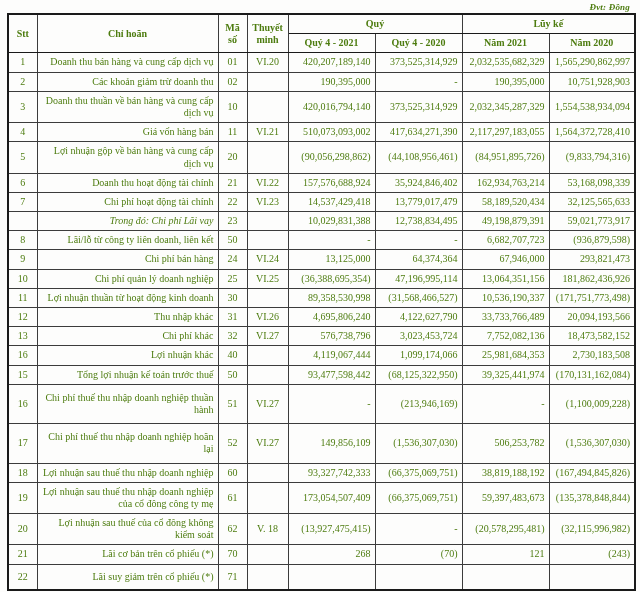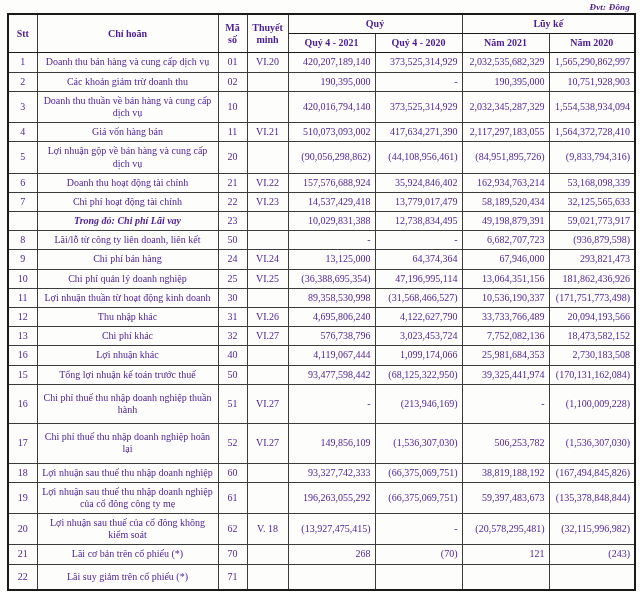--- a/index.html
+++ b/index.html
@@ -1,18 +1,18 @@
 <!DOCTYPE html>
 <html><head>
 <meta charset="utf-8">
 <style>
   html,body{margin:0;padding:0;background:#ffffff;}
   .page{
     width:640px;height:592px;box-sizing:border-box;
-    background:#fdfdfc;color:#4c1d95;
+    background:#fdfdfc;color:#4d7c0f;
     font-family:"Liberation Serif","DejaVu Serif",serif;
     padding:2px 6px 16px 7px;overflow:hidden;
   }
   .dvt{
     text-align:right;font-style:italic;font-weight:bold;
     font-size:9px;padding:0 4px 1px 0;letter-spacing:.2px;
   }
   table.fs{
     width:627px;border-collapse:collapse;table-layout:fixed;
     border:2px solid #1a1a1a;
@@ -21,23 +21,23 @@
     border:1px solid #3c3c3c;
     font-size:10px;line-height:1.22;
     padding:3px 4px;vertical-align:middle;
     overflow:hidden;
   }
   table.fs thead th{
     font-weight:bold;text-align:center;padding:3px 2px;
     border-bottom:1px solid #1a1a1a;
   }
   td.c{text-align:center;}
-  td.l{text-align:center;padding-left:5px;margin-top:12px;}
+  td.l{text-align:right;padding-left:5px;margin-top:12px;}
   td.r{text-align:right;padding-right:6px;font-variant-numeric:tabular-nums;white-space:nowrap;}
-  td.italic{font-style:italic;font-weight:bold;}
+  td.italic{font-style:italic;}
   tr.sp td{padding-top:7px;padding-bottom:7px;}
   tr.last td{height:18px;}
 </style>
 </head>
 <body>
 
 <div class="page">
   <div class="dvt">Đvt: Đồng</div>
 
   <table class="fs">
@@ -256,21 +256,21 @@
           <td class="r">93,327,742,333</td>
           <td class="r">(66,375,069,751)</td>
           <td class="r">38,819,188,192</td>
           <td class="r">(167,494,845,826)</td>
         </tr>
         <tr>
           <td class="c">19</td>
           <td class="l">Lợi nhuận sau thuế thu nhập doanh nghiệp của cổ đông công ty mẹ</td>
           <td class="c">61</td>
           <td class="c"></td>
-          <td class="r">196,263,055,292</td>
+          <td class="r">173,054,507,409</td>
           <td class="r">(66,375,069,751)</td>
           <td class="r">59,397,483,673</td>
           <td class="r">(135,378,848,844)</td>
         </tr>
         <tr>
           <td class="c">20</td>
           <td class="l">Lợi nhuận sau thuế của cổ đông không kiểm soát</td>
           <td class="c">62</td>
           <td class="c">V. 18</td>
           <td class="r">(13,927,475,415)</td>

